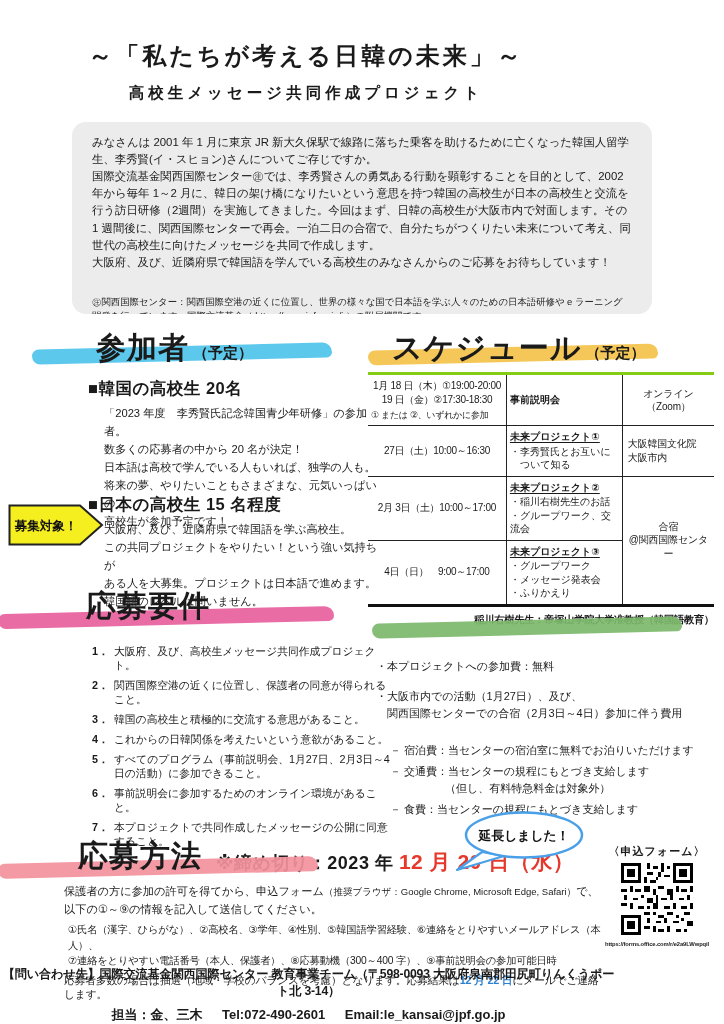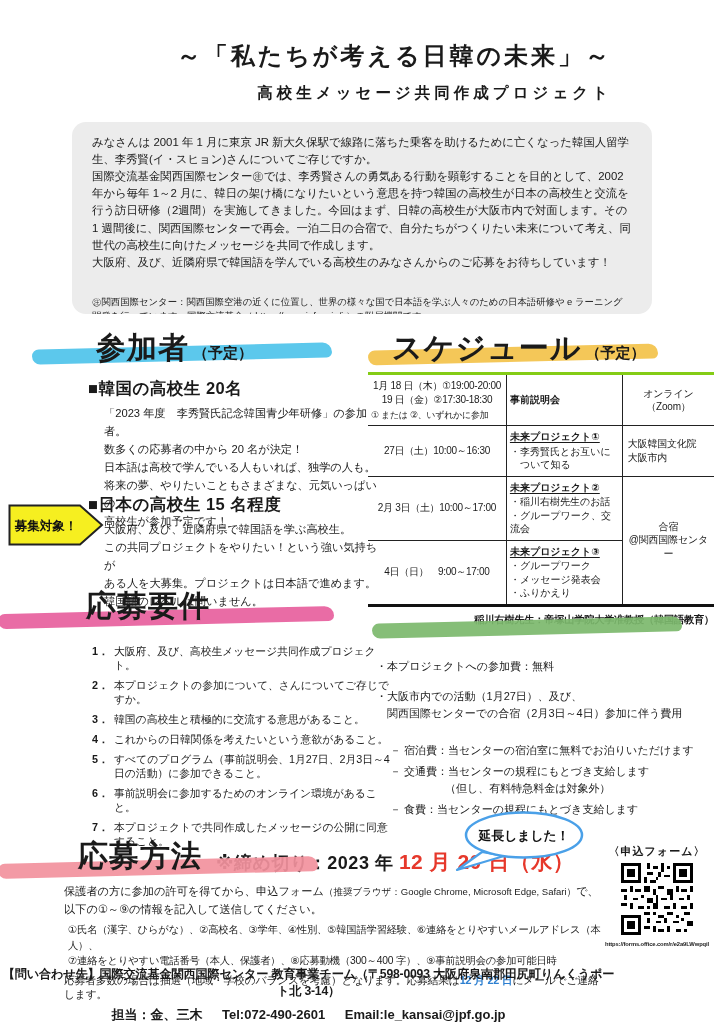--- a/index.html
+++ b/index.html
@@ -7,21 +7,21 @@
     --highlight-green:#7cb96c; --highlight-salmon:#f2919d; --badge-yellow:#f6ef20;
     --deadline-red:#e6382b; --result-blue:#2d7fd0; --bubble-blue:#4aa0e8; --intro-bg:#ececec;
   }
   *{margin:0;padding:0;box-sizing:border-box;}
   html,body{background:#fff;}
   .page{position:relative;width:724px;height:1024px;background:#fff;overflow:hidden;
         font-family:"Liberation Sans","DejaVu Sans",sans-serif;color:#1a1a1a;}
   .prelines{white-space:pre-line;}
 
   
-  .masthead{position:absolute;top:40px;left:0;width:612px;text-align:right;}
+  .masthead{position:absolute;top:40px;left:0;width:612px;text-align:center;}
   .masthead h1{font-size:24px;font-weight:bold;letter-spacing:3px;}
   .masthead h2{font-size:15.5px;font-weight:bold;letter-spacing:4px;margin-top:11px;}
 
   
   .intro{position:absolute;left:72px;top:122px;width:580px;height:192px;background:var(--intro-bg);
          border-radius:14px;padding:12px 20px 8px;font-size:11.4px;line-height:1.5;overflow:hidden;}
   .intro p{margin:0;}
   .intro .footnote{font-size:9.4px;line-height:1.45;margin-top:24px;}
 
   
@@ -219,21 +219,21 @@
     <span class="h-text">応募要件</span>
   </div>
 
   <ol class="req-list">
       <li class="req-item">
       <span class="req-num">1．</span>
       <span class="req-text">大阪府、及び、高校生メッセージ共同作成プロジェクト。</span>
     </li>
       <li class="req-item">
       <span class="req-num">2．</span>
-      <span class="req-text">本プロジェクトの参加について、さんについてご存じですか。</span>
+      <span class="req-text">関西国際空港の近くに位置し、保護者の同意が得られること。</span>
     </li>
       <li class="req-item">
       <span class="req-num">3．</span>
       <span class="req-text">韓国の高校生と積極的に交流する意思があること。</span>
     </li>
       <li class="req-item">
       <span class="req-num">4．</span>
       <span class="req-text">これからの日韓関係を考えたいという意欲があること。</span>
     </li>
       <li class="req-item">

